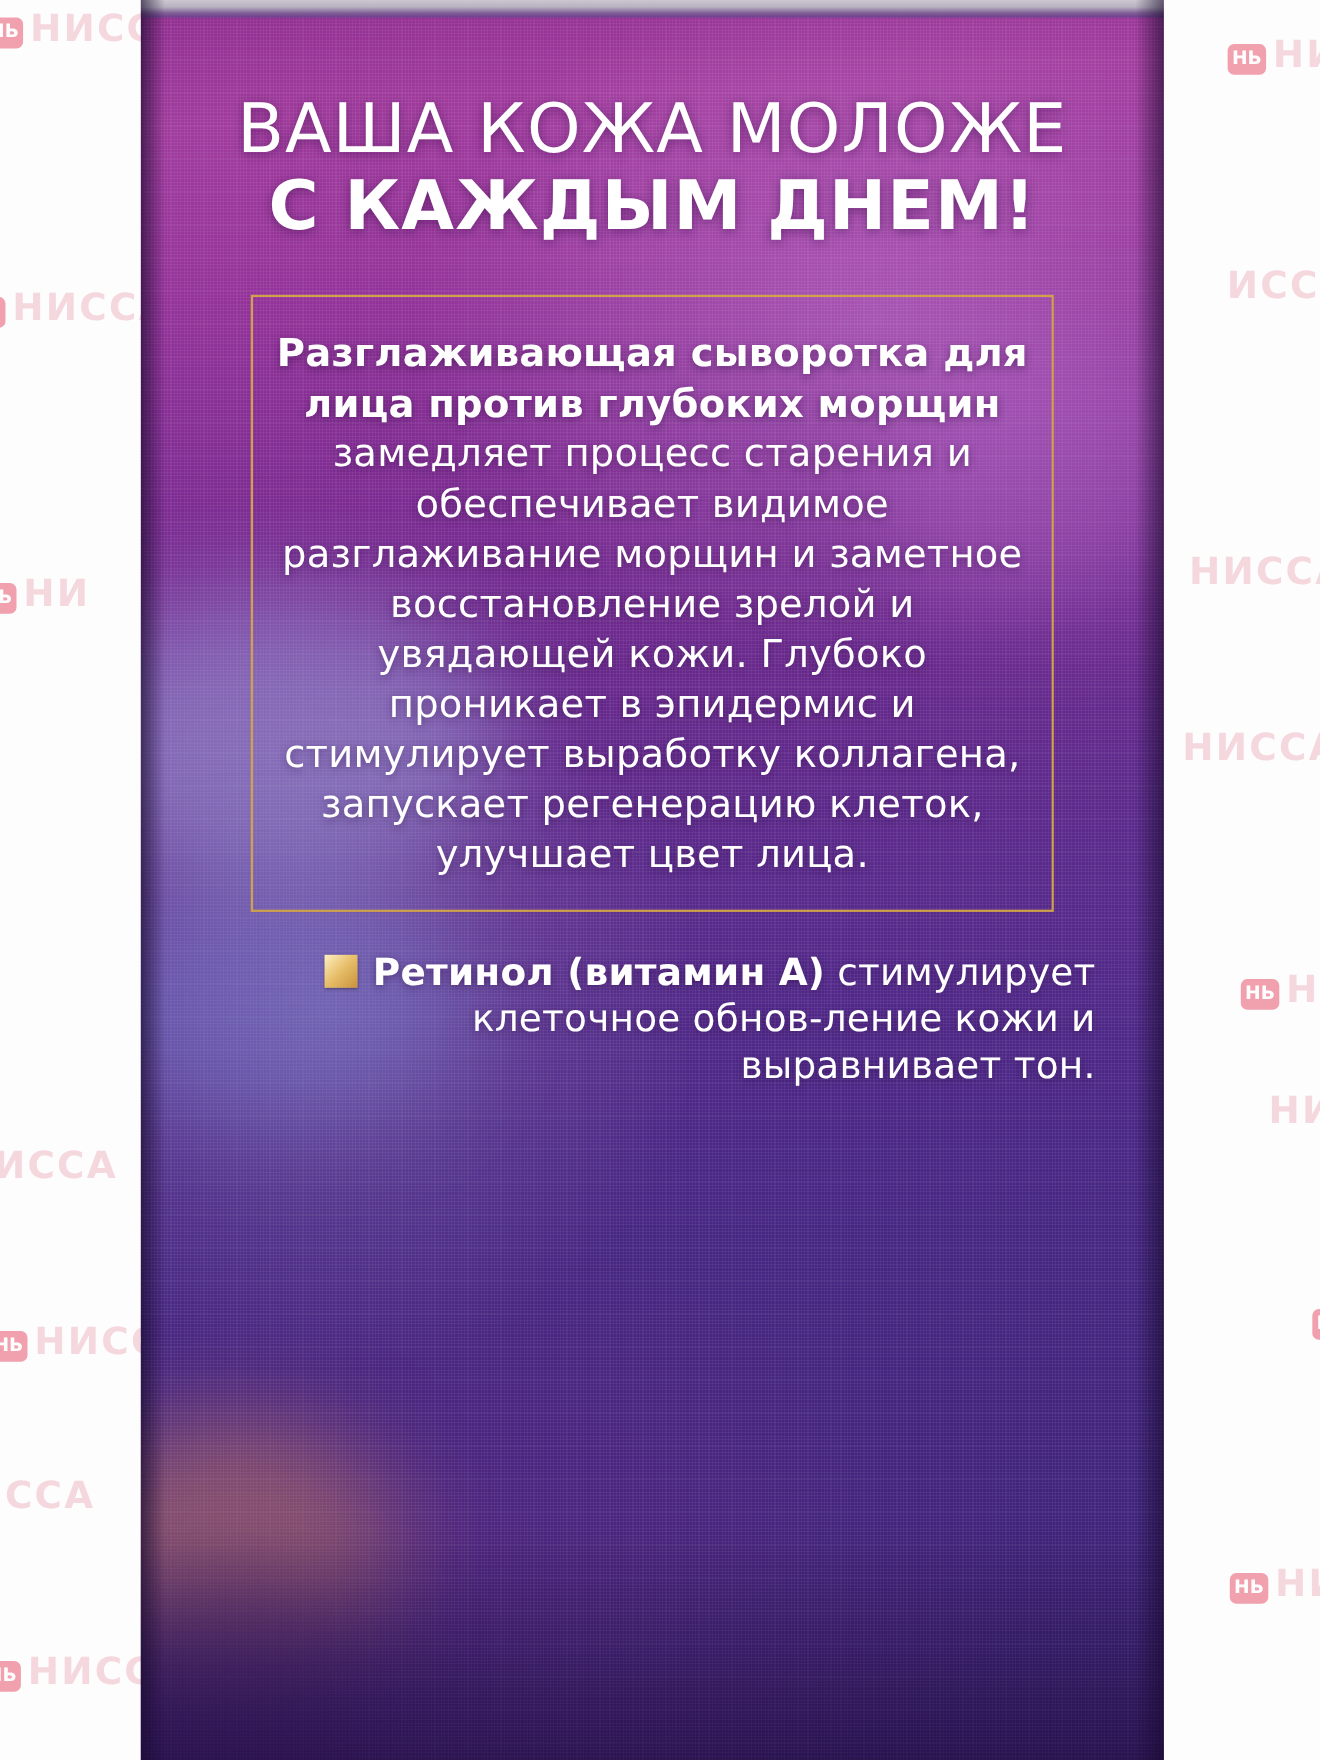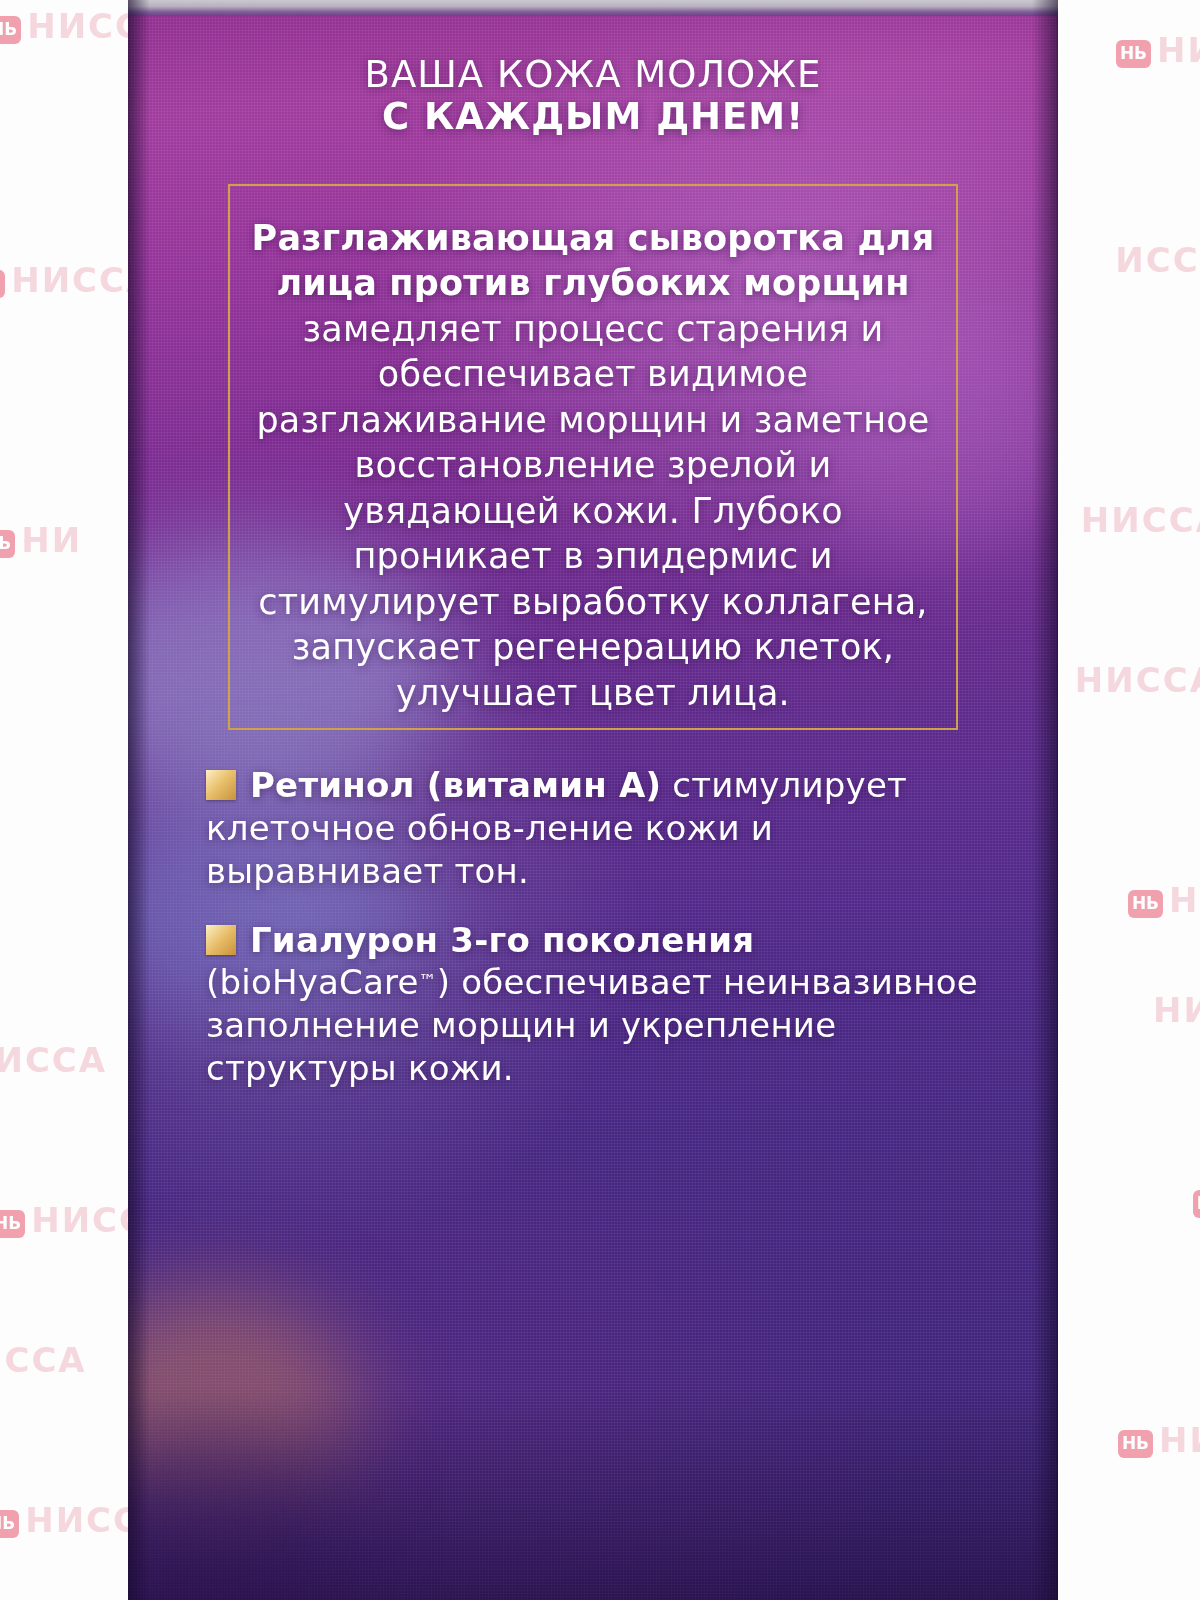--- a/index.html
+++ b/index.html
@@ -111,43 +111,43 @@
   
   .content {
     position: absolute;
     left: 0; right: 0; top: 0;
     padding: 0 28px;
     color: #ffffff;
     text-align: center;
   }
 
   #headline {
-    margin-top: 54px;
-    font-size: 37px;
+    margin-top: 82px;
+    font-size: 62px;
     line-height: 1.13;
     font-weight: 400;
     letter-spacing: 1px;
     text-shadow: 0 2px 10px rgba(40,0,60,.45);
   }
   #headline .l2 { display: block; font-weight: bold; }
 
   #panel {
     margin: 46px 72px 0 72px;
     border: 2px solid #cfa14a;
-    padding: 30px 18px 12px 18px;
+    padding: 30px 18px 26px 18px;
     font-size: 35px;
     line-height: 1.30;
     letter-spacing: .2px;
     text-shadow: 0 2px 8px rgba(40,0,60,.45);
   }
   #panel b { font-weight: 700; }
 
   .ingredients {
     margin: 34px 34px 0 50px;
-    text-align: left;
+    text-align: right;
   }
   .ing {
     margin-bottom: 26px;
     font-size: 34px;
     line-height: 1.26;
     letter-spacing: .2px;
     text-shadow: 0 2px 8px rgba(40,0,60,.45);
   }
   .ing .sq {
     display: inline-block;
@@ -243,22 +243,19 @@
         <b>Разглаживающая сыворотка для лица против глубоких морщин</b><span> замедляет процесс старения и  обеспечивает видимое разглаживание морщин и заметное восстановление зрелой и увядающей кожи. Глубоко проникает в эпидермис и стимулирует выработку коллагена, запускает регенерацию клеток, улучшает цвет лица.</span>
       </div>
 
       <div class="ingredients">
 
         <div class="ing">
           <span class="sq"></span><span class="name">Ретинол (витамин А)</span><span> стимулирует клеточное обнов-ление кожи и выравнивает тон.</span>
         </div>
 
 
-        <div class="ing">
-          <span class="sq"></span><span class="name">Гиалурон 3-го поколения</span><br><span>(bioHyaCare</span><span class="sup">™</span><span>) обеспечивает неинвазивное заполнение морщин и укрепление структуры кожи.</span>
-        </div>
 
       </div>
     </div>
 
     <div id="bottom-shadow"></div>
   </div>
 </div>
 
 </body></html>

